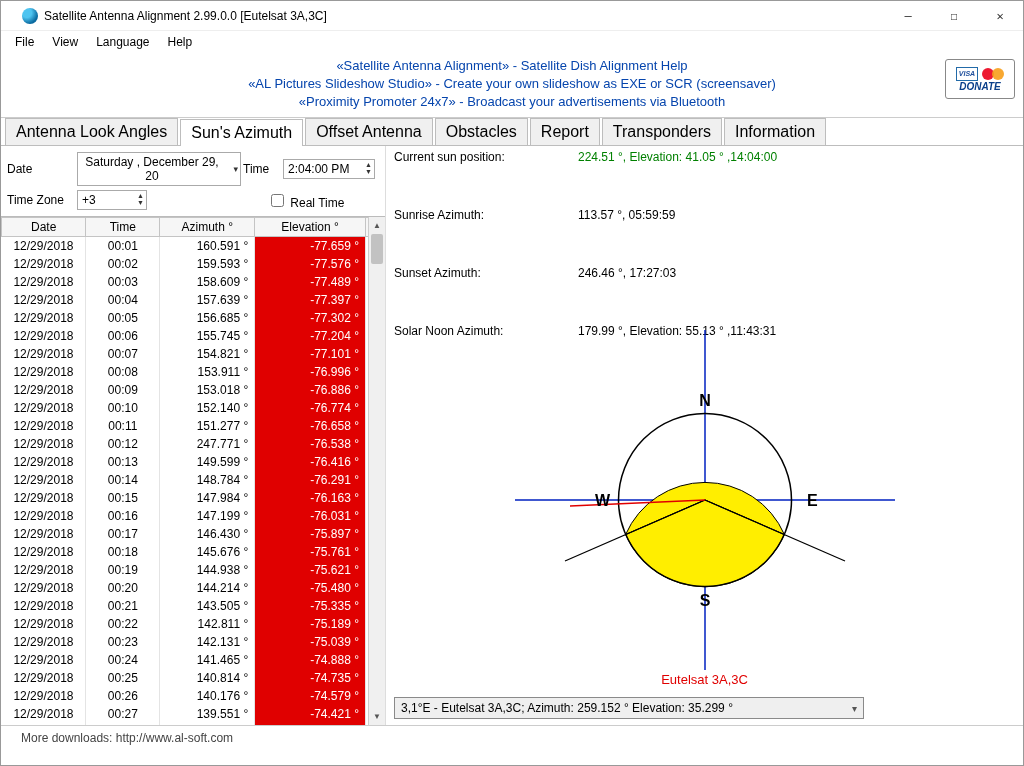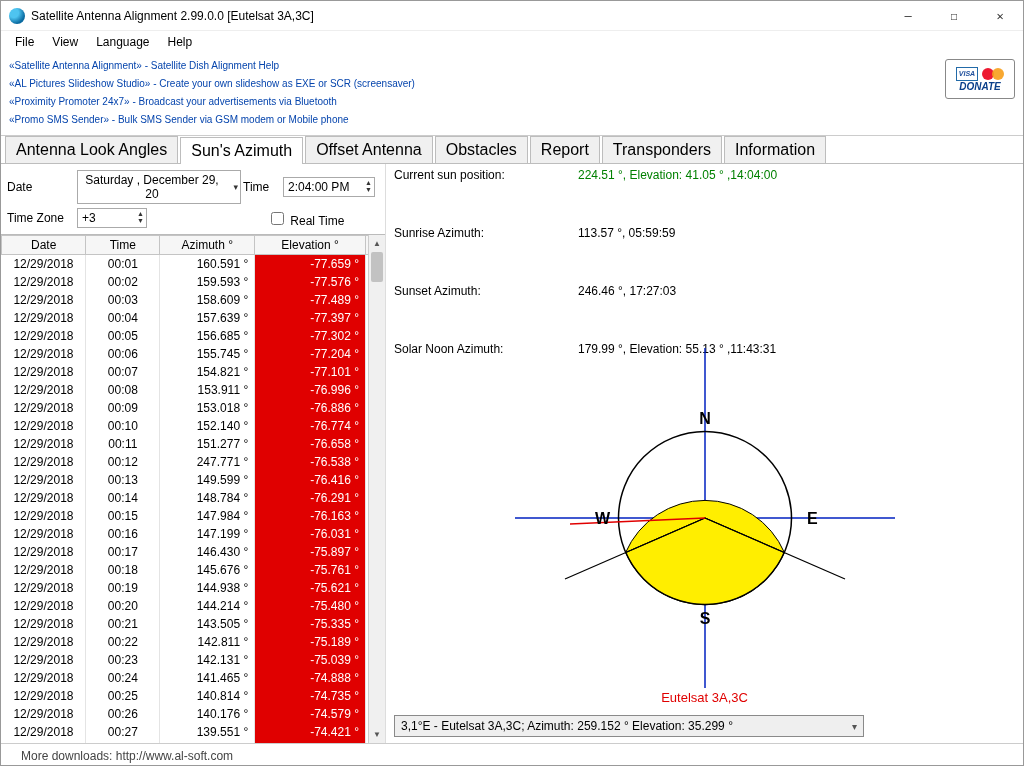--- a/index.html
+++ b/index.html
@@ -3,35 +3,35 @@
 <meta charset="utf-8">
 <style>
   * { box-sizing: border-box; }
   body {
     margin:0; padding:0; font-family:"Segoe UI", Tahoma, sans-serif;
     font-size:12px; color:#000; background:#fff;
     width:1024px; height:766px; overflow:hidden;
     border:1px solid #999;
   }
   .title-bar {
-    height:30px; display:flex; align-items:center; padding:0 0 0 8px;
+    height:30px; display:flex; align-items:center; padding:0 0 0 21px;
     background:#fff; border-bottom:1px solid #eee;
   }
   .title-bar .icon { width:16px; height:16px; margin-right:6px;
     border-radius:50%;
     background:radial-gradient(circle at 30% 30%, #4ec4f0 30%, #0a6aa0 70%); }
   .title-bar .title { flex:1; font-size:12px; color:#000; }
   .winbtns { display:flex; height:100%; }
   .winbtn { width:46px; display:flex; align-items:center; justify-content:center;
     font-family:Consolas,monospace; font-size:12px; color:#333; }
   .menu-bar { height:22px; display:flex; align-items:center; padding:0 6px; gap:2px; }
   .menu-bar .mi { padding:2px 8px; }
 
   .promo { padding:4px 8px 6px 8px; border-bottom:1px solid #ccc; position:relative;}
-  .promo a { display:block; color:#0645AD; font-size:10px; line-height:18px; text-decoration:none; }
+  .promo a { display:block; color:#0645AD; font-size:13px; line-height:18px; text-decoration:none;text-align:center; }
   .donate { position:absolute; right:8px; top:6px; width:70px; height:40px;
     border:1px solid #888; border-radius:3px; background:#fff;
     display:flex; flex-direction:column; align-items:center; justify-content:center;
     font-size:10px; font-weight:bold; font-style:italic; color:#0a3f8a; }
   .donate .cards { display:flex; gap:4px; }
   .donate .cv { width:22px; height:14px; background:#fff; border:1px solid #226aa8;
     font-size:7px; font-weight:bold; color:#1f4f9c; display:flex; align-items:center;
     justify-content:center; }
   .donate .cm { width:22px; height:14px; position:relative; }
   .donate .cm::before, .donate .cm::after { content:""; position:absolute; top:1px;
@@ -111,21 +111,20 @@
   <div class="mi">File</div>
   <div class="mi">View</div>
   <div class="mi">Language</div>
   <div class="mi">Help</div>
 </div>
 
 <div class="promo">
   <a>«Satellite Antenna Alignment» - Satellite Dish Alignment Help</a>
   <a>«AL Pictures Slideshow Studio» - Create your own slideshow as EXE or SCR (screensaver)</a>
   <a>«Proximity Promoter 24x7» - Broadcast your advertisements via Bluetooth</a>
-  <a>«Promo SMS Sender» - Bulk SMS Sender via GSM modem or Mobile phone</a>
   <div class="donate">
     <div class="cards">
       <div class="cv">VISA</div>
       <div class="cm"></div>
     </div>
     <span>DONATE</span>
   </div>
 </div>
 
 <div class="tabstrip">

